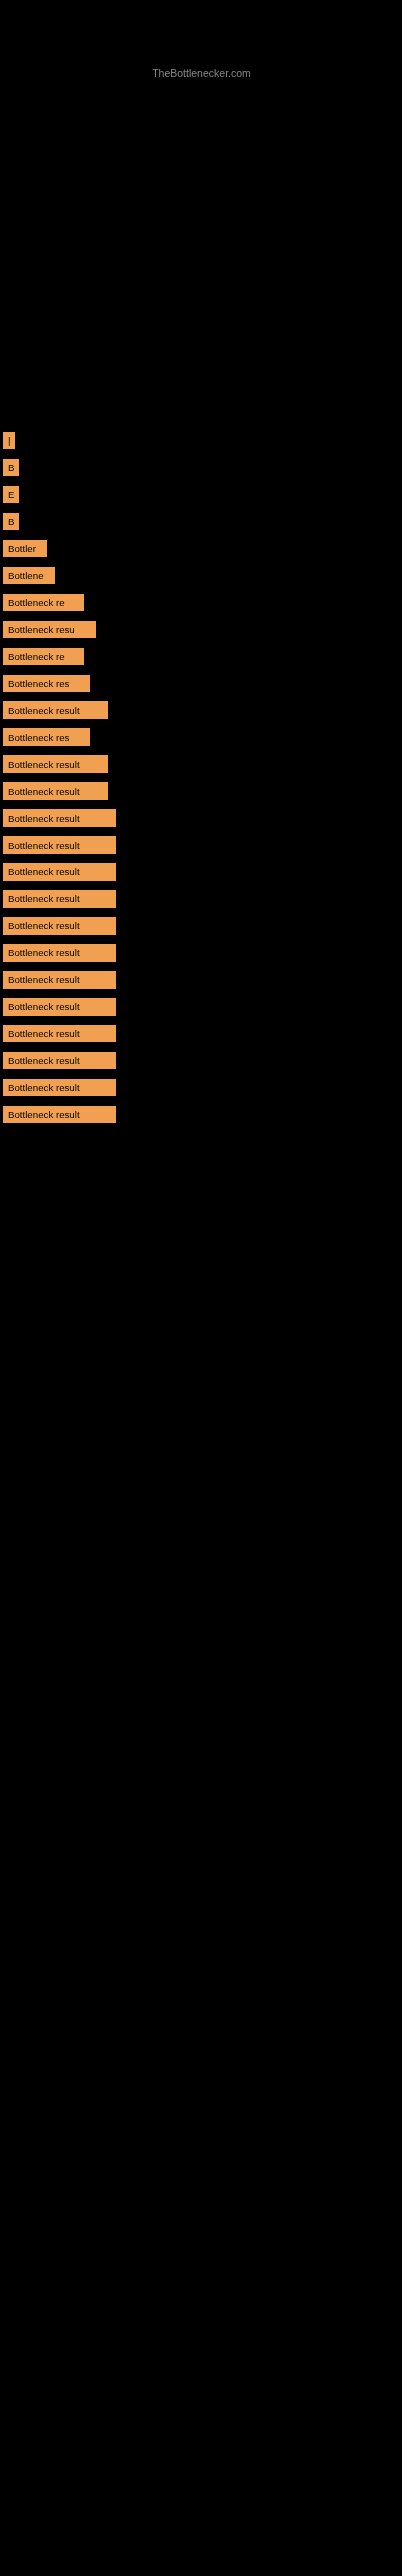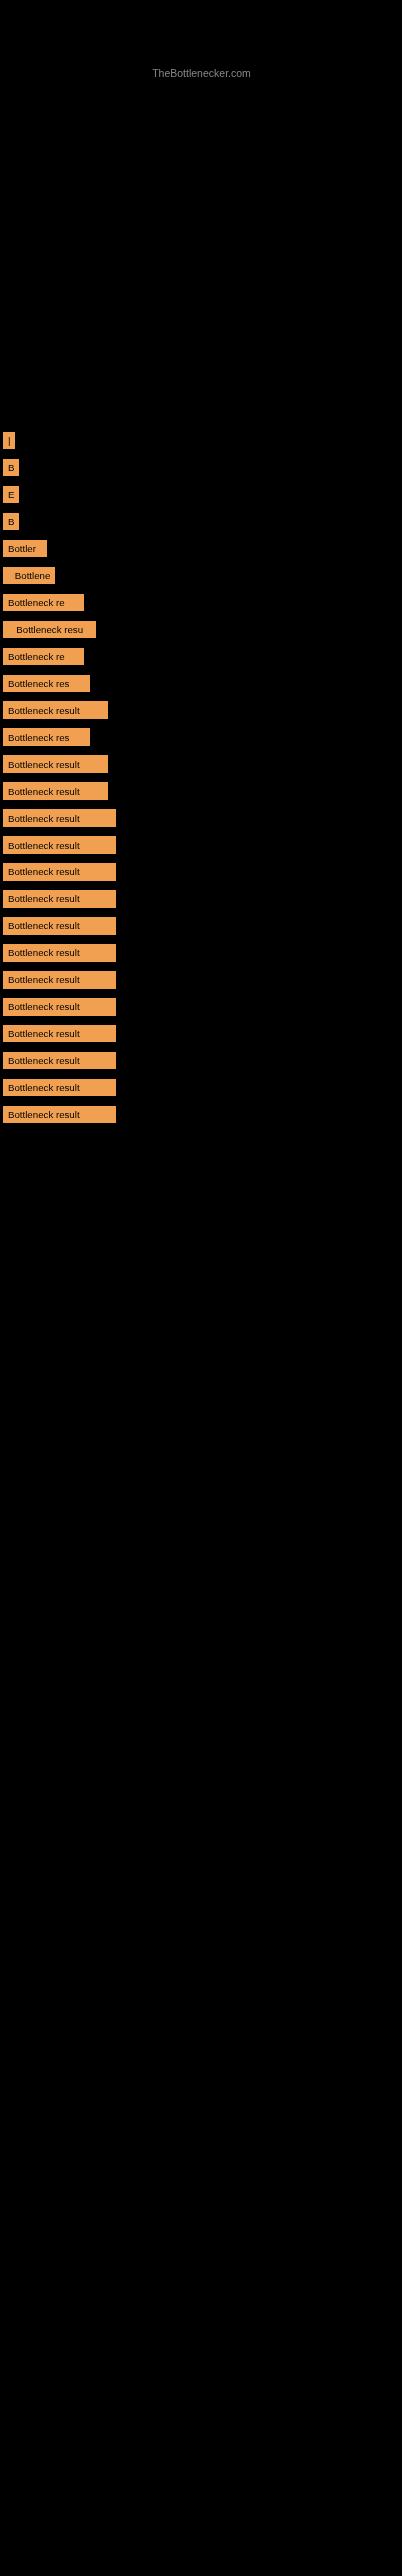--- a/index.html
+++ b/index.html
@@ -68,27 +68,27 @@
     <div class="item">
       <span class="item-label" style="min-width: 11.3px;">E</span>
     </div>
     <div class="item">
       <span class="item-label" style="min-width: 14.5px;">B</span>
     </div>
     <div class="item">
       <span class="item-label" style="min-width: 44px;">Bottler</span>
     </div>
     <div class="item">
-      <span class="item-label" style="min-width: 52px; text-align: right;">Bottlene</span>
+      <span class="item-label" style="min-width: 52px;">Bottlene</span>
     </div>
     <div class="item">
       <span class="item-label" style="min-width: 81px;">Bottleneck re</span>
     </div>
     <div class="item">
-      <span class="item-label" style="min-width: 93px; text-align: center;">Bottleneck resu</span>
+      <span class="item-label" style="min-width: 93px;">Bottleneck resu</span>
     </div>
     <div class="item">
       <span class="item-label" style="min-width: 81px;">Bottleneck re</span>
     </div>
     <div class="item">
       <span class="item-label" style="min-width: 87px;">Bottleneck res</span>
     </div>
     <div class="item">
       <span class="item-label" style="min-width: 105px;">Bottleneck result</span>
     </div>

